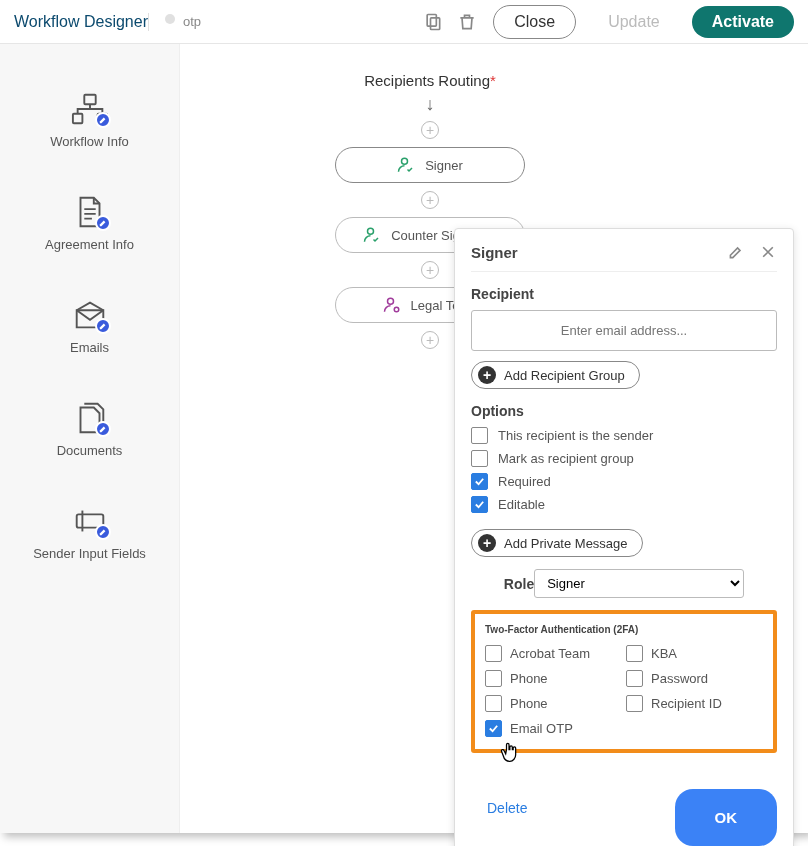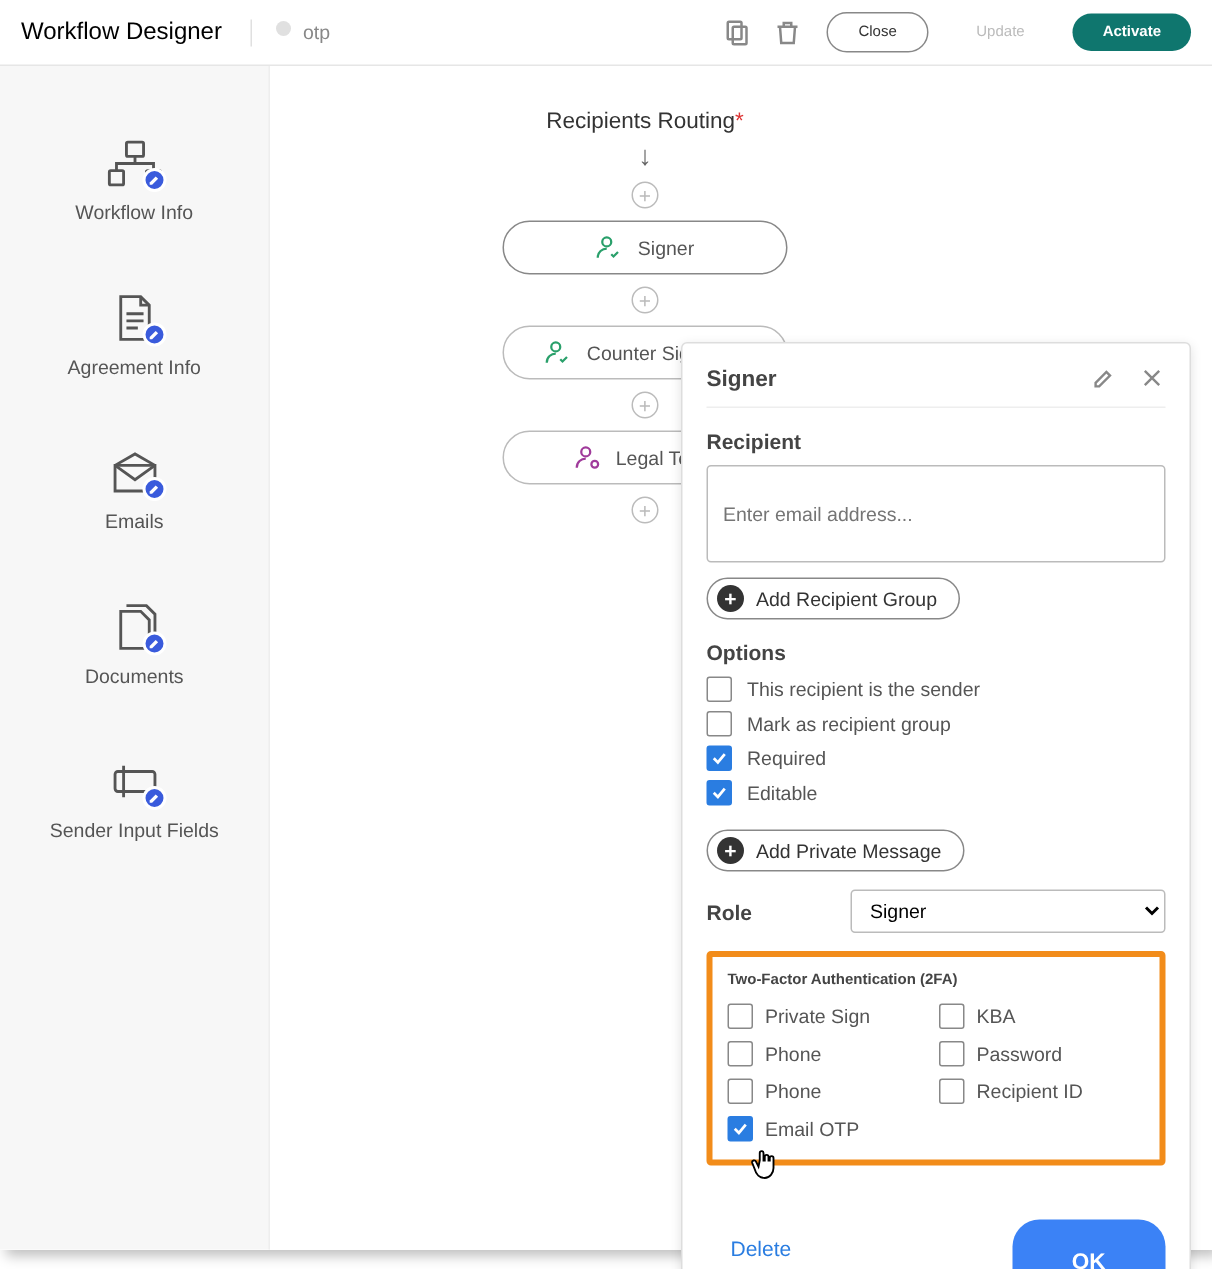--- a/index.html
+++ b/index.html
@@ -1,26 +1,26 @@
 <!DOCTYPE html>
 <html><head>
 <meta charset="utf-8">
 <style>
   * { box-sizing: border-box; margin: 0; padding: 0; font-family: -apple-system, BlinkMacSystemFont, "Segoe UI", Arial, sans-serif; }
   body { background: #fff; width: 808px; height: 846px; overflow: hidden; }
   .app { width: 808px; height: 833px; display: flex; flex-direction: column; box-shadow: 4px 4px 8px rgba(0,0,0,0.25); }
 
   
   .header { height: 44px; display: flex; align-items: center; padding: 0 14px; border-bottom: 1px solid #e6e6e6; background: #fff; }
-  .header-title { font-size: 16px; color: #000000; padding-right: 19px; border-right: 1px solid #e0e0e0; }
+  .header-title { font-size: 16px; color: #0c4a6e; padding-right: 0; border-right: 1px solid #e0e0e0; }
   .breadcrumb { display: flex; align-items: flex-start; gap: 8px; margin-left: 16px; font-size: 13px; color: #888; flex:1; }
   .dot { width: 10px; height: 10px; border-radius: 50%; background: #e0e0e0; }
   .hdr-icon { width: 20px; height: 20px; margin-right: 8px; cursor: pointer; display:flex; align-items:center; justify-content:center; }
   .hdr-icons { display:flex; align-items:center; gap:6px; margin-right:8px; }
-  .btn { border-radius: 18px; padding: 7px 20px; font-size: 10px; cursor: pointer; border: none; }
+  .btn { border-radius: 18px; padding: 7px 20px; font-size: 16px; cursor: pointer; border: none; }
   .btn-outline { background: #fff; border: 1px solid #888; color: #333; }
   .btn-disabled { background:transparent; color:#bbb; cursor:default; }
   .btn-primary { background: #0f766e; color: #fff; font-weight:600; }
   .hdr-actions { display:flex; align-items:center; gap:12px; }
 
   
   .body { flex:1; display:flex; position:relative; background:#fff; }
 
   
   .sidebar { width: 180px; background:#f7f7f7; border-right:1px solid #eee; padding-top:30px; }
@@ -42,29 +42,29 @@
   .pill.selected { border-color:#888; }
   .pill-icon { width:18px; height:18px; }
 
   
   .panel { position:absolute; right:14px; top:184px; width:340px; background:#fff; border:1px solid #ddd; border-radius:4px; box-shadow:0 2px 8px rgba(0,0,0,0.12); padding:14px 16px 16px; }
   .panel-head { display:flex; align-items:center; justify-content:space-between; padding-bottom:10px; border-bottom:1px solid #eee; }
   .panel-title { font-weight:600; font-size:15px; color:#444; }
   .panel-head-icons { display:flex; gap:14px; }
   .icon-btn { width:18px; height:18px; cursor:pointer; color:#777; display:flex; align-items:center; justify-content:center; }
   .sect-label { font-weight:600; font-size:14px; color:#444; margin-top:14px; margin-bottom:8px; }
-  .email-input { width:100%; border:1px solid #bbb; border-radius:3px; padding:24px 10px; font-size:13px; color:#888; }
+  .email-input { width:100%; border:1px solid #bbb; border-radius:3px; padding:12px 10px; font-size:13px; color:#888;text-align:center; }
   .chip-btn { display:inline-flex; align-items:center; gap:8px; border:1px solid #888; border-radius:15px; padding:4px 14px 4px 6px; font-size:13px; color:#333; background:#fff; cursor:pointer; margin-top:10px; }
   .chip-plus { width:18px; height:18px; border-radius:50%; background:#333; color:#fff; display:flex; align-items:center; justify-content:center; font-size:14px; font-weight:700; }
   .opt-row { display:flex; align-items:center; gap:10px; font-size:13px; color:#555; margin:6px 0; }
   .chk { width:17px; height:17px; border:1px solid #888; border-radius:2px; cursor:pointer; display:flex; align-items:center; justify-content:center; background:#fff; }
   .chk.checked { background:#2a7de1; border-color:#2a7de1; }
   .chk.checked svg { display:block; }
   .chk svg { display:none; width:11px; height:11px; }
-  .role-row { display:flex; align-items:center; justify-content:space-between; margin-top:12px; }
+  .role-row { display:flex; align-items:center; justify-content:center; margin-top:12px; }
   .role-select { width:210px; padding:5px 8px; border:1px solid #bbb; border-radius:3px; font-size:13px; background:#fff; }
   .tfa-box { border:4px solid #f28c1a; border-radius:3px; padding:10px 10px 12px; margin-top:12px; }
   .tfa-title { font-weight:600; font-size:10px; color:#444; margin-bottom:10px; }
   .tfa-grid { display:grid; grid-template-columns:1fr 1fr; gap:8px 4px; }
   .tfa-item { display:flex; align-items:center; gap:8px; font-size:13px; color:#555; }
   .panel-foot { display:flex; justify-content:space-between; align-items:center; margin-top:16px; }
   .link-danger { color:#2a7de1; font-size:14px; cursor:pointer; padding-left:16px; }
   .btn-ok { background:#3b82f6; color:#fff; border:none; border-radius:18px; padding:20px 40px; font-size:15px; font-weight:600; cursor:pointer;margin-top:20px; }
 
   .cursor-hand { position:absolute; left:14px; bottom:-28px; width:20px; height:24px; pointer-events:none; }
@@ -275,21 +275,21 @@
           <select class="role-select">
             <option>Signer</option>
           </select>
         </div>
 
         <div class="tfa-box">
           <div class="tfa-title">Two-Factor Authentication (2FA)</div>
           <div class="tfa-grid">
             <div class="tfa-item">
                 <div class="chk"></div>
-                <span>Private Sign</span>
+                <span>Acrobat Team</span>
               </div>
             <div class="tfa-item">
                 <div class="chk"></div>
                 <span>KBA</span>
               </div>
             <div class="tfa-item">
                 <div class="chk"></div>
                 <span>Phone</span>
               </div>
             <div class="tfa-item">

